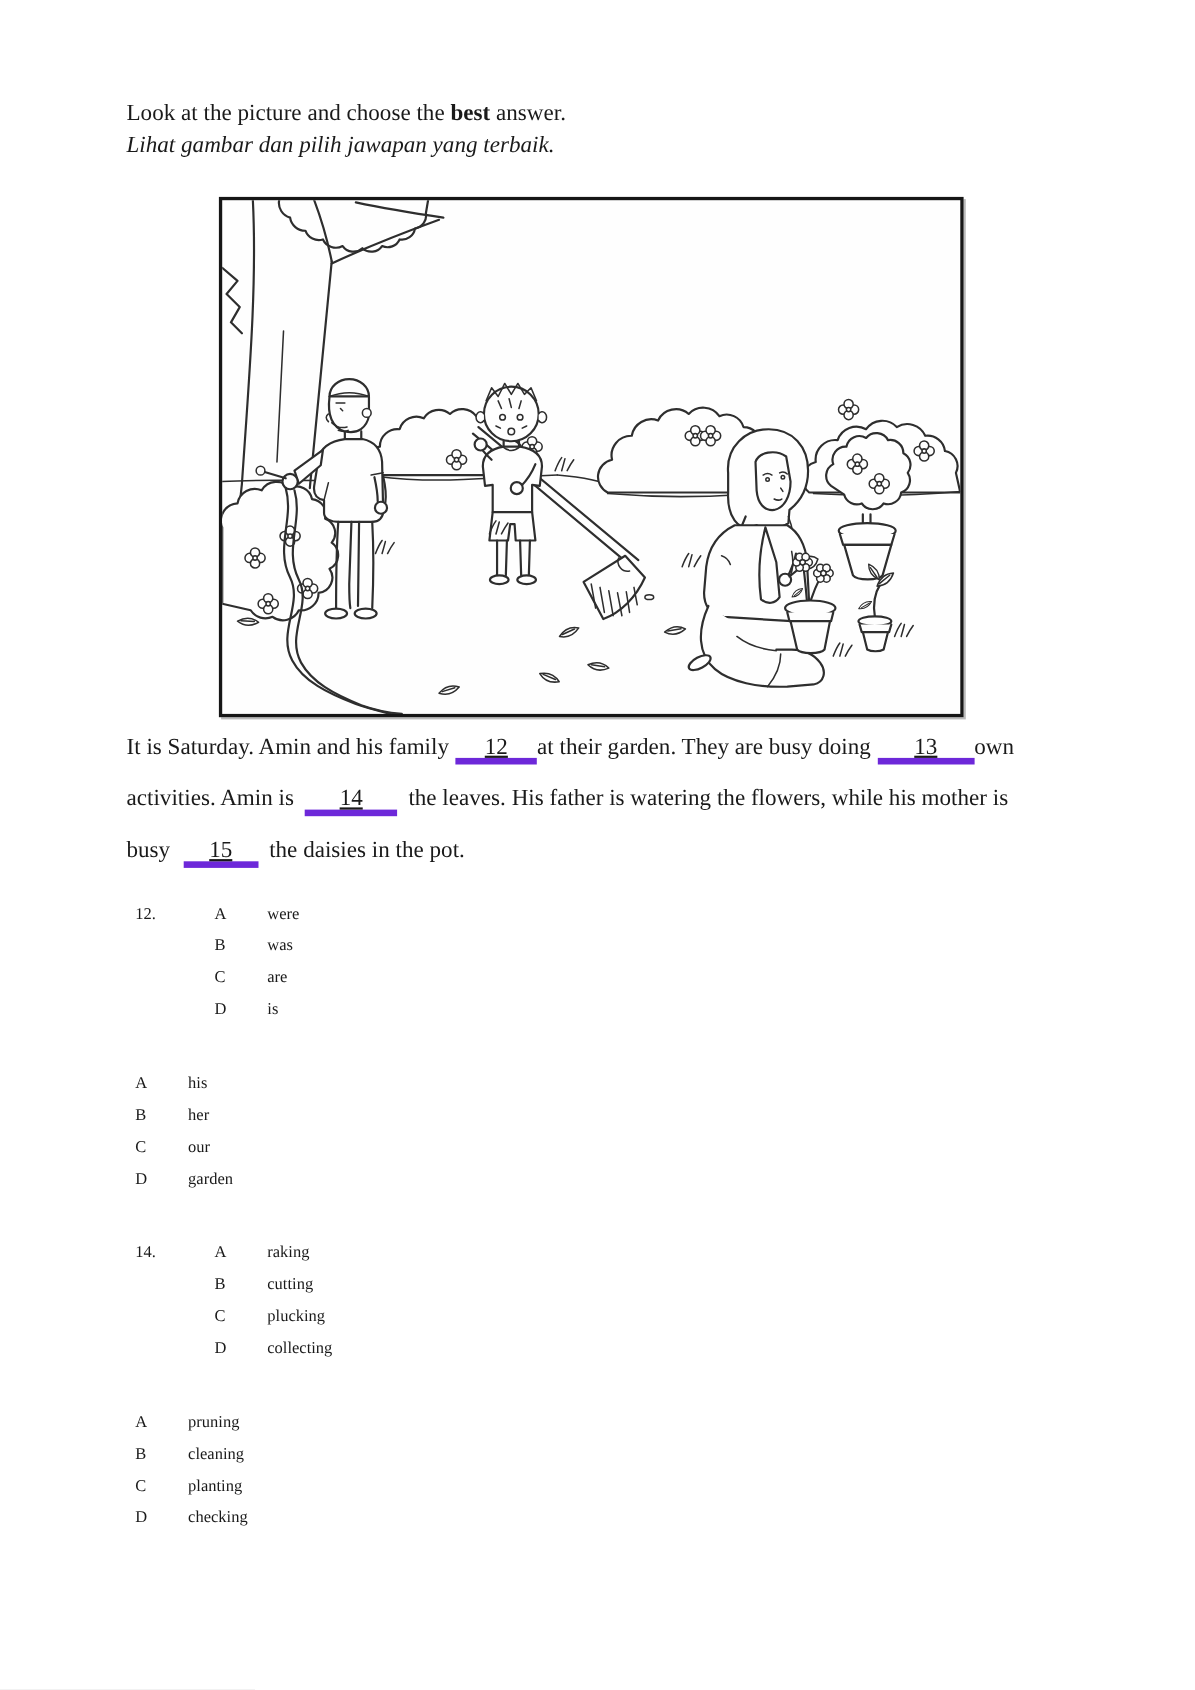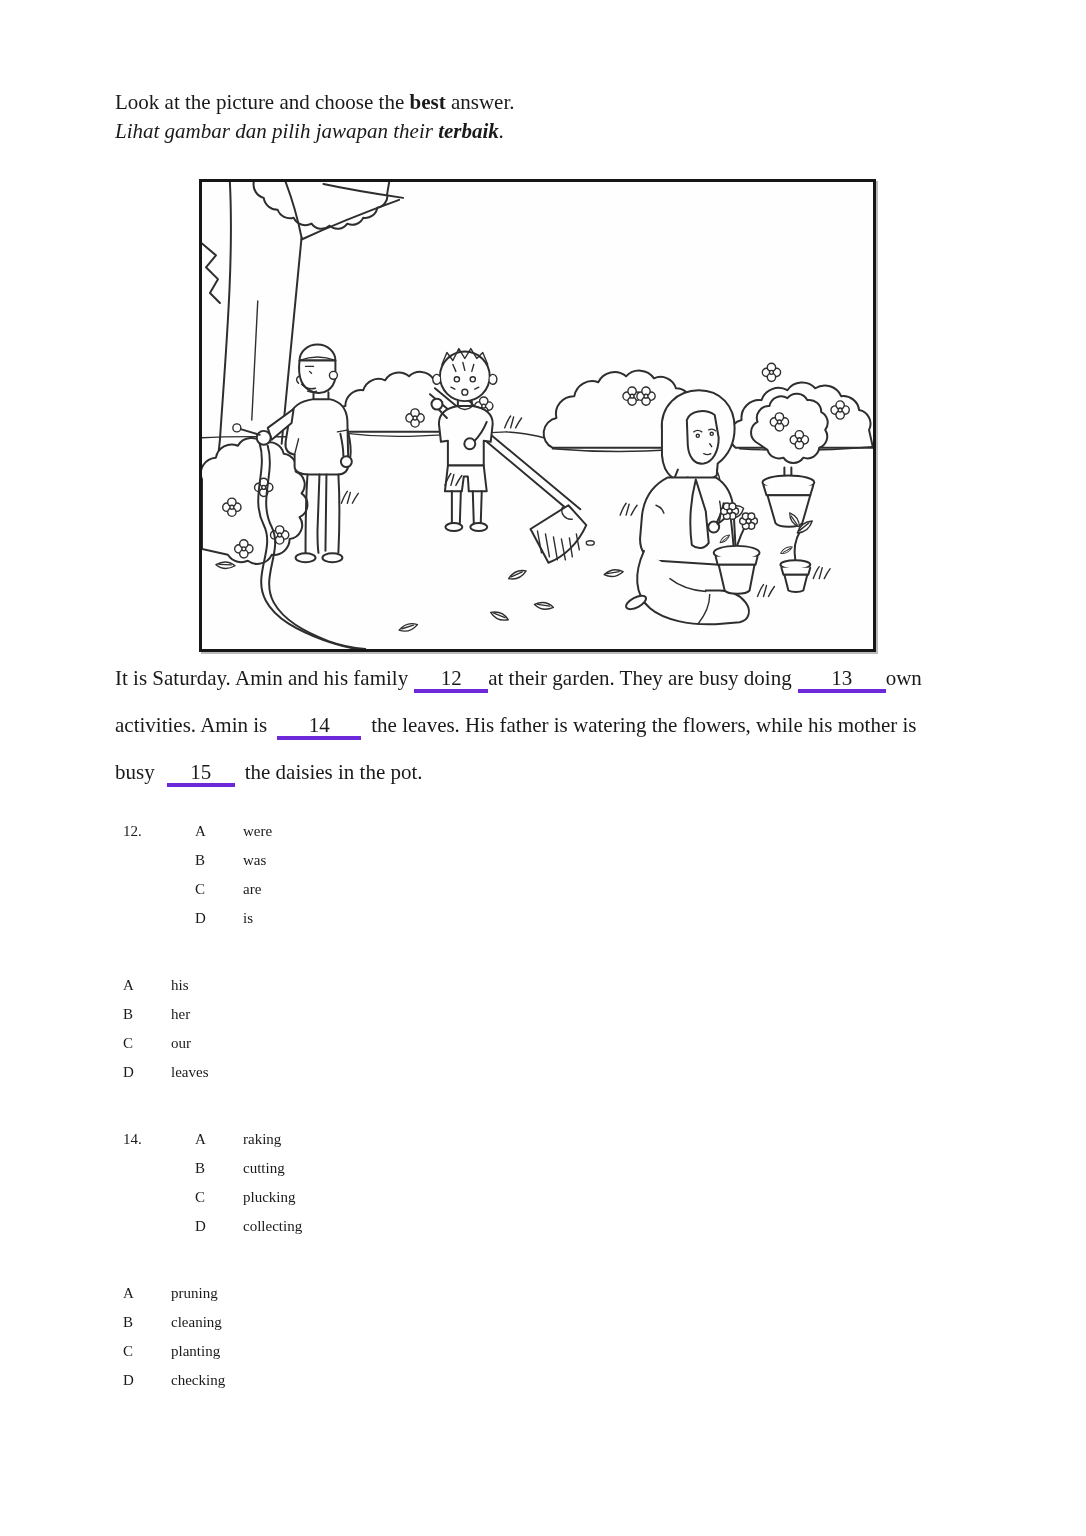--- a/index.html
+++ b/index.html
@@ -6,39 +6,39 @@
   html,body { background:#e8e8e8; }
   .page {
     position:relative; width:1086px; height:1536px; background:#ffffff;
     font-family:"Liberation Serif", serif; color:#1a1a1a; overflow:hidden;
     margin:0 auto;
   }
   
   .instructions { position:absolute; left:115px; top:88px; font-size:21px; line-height:29px; }
   .instr-en .b { font-weight:bold; }
   .instr-ms { font-style:italic; }
-  .instr-ms .b { font-weight:bold; }
+  .instr-ms .b { font-weight:normal; }
 
   
   .figure {
     position:absolute; left:199px; top:179px; width:677px; height:473px;
     border:3px solid #161616; background:#fefefe;
     box-shadow:2px 2px 0 rgba(60,60,60,.35);
   }
   .figure svg { width:100%; height:100%; display:block; }
 
   
   .passage { position:absolute; left:115px; top:666px; font-size:21px; width:900px; }
   .p-line { position:absolute; left:0; white-space:nowrap; }
   .p-line.l1 { top:0; }
   .p-line.l2 { top:47px; }
   .p-line.l3 { top:94px; }
   .blank {
-    display:inline-block; border-bottom:4px solid #6d28d9; text-align:center;
-    line-height:22px; vertical-align:baseline;
+    display:inline-block; border-bottom:6px solid #6d28d9; text-align:center;
+    line-height:22px; vertical-align:baseline;text-decoration:underline;
   }
   .blank.b12 { width:74px; margin-left:6px; }
   .blank.b13 { width:88px; margin-left:6px; }
   .blank.b14 { width:84px; margin-left:10px; margin-right:10px; }
   .blank.b15 { width:68px; margin-left:12px; margin-right:10px; }
 
   
   .questions { position:absolute; left:123px; top:817px; font-size:15px; }
   .question { display:flex; line-height:29px; margin-bottom:38px; }
   .qnum { width:72px; }
@@ -50,21 +50,21 @@
   .inkf { stroke:#2e2e2e; stroke-width:2; fill:#fefefe; stroke-linecap:round; stroke-linejoin:round; }
   .thin { stroke-width:1.4; }
 </style>
 </head>
 <body>
 
 <div class="page">
 
   <div class="instructions">
     <div class="instr-en"><span>Look at the picture and choose the </span><span class="b">best</span><span> answer.</span></div>
-    <div class="instr-ms"><span>Lihat gambar dan pilih jawapan their </span><span class="b">terbaik</span><span>.</span></div>
+    <div class="instr-ms"><span>Lihat gambar dan pilih jawapan yang </span><span class="b">terbaik</span><span>.</span></div>
   </div>
 
   <div class="figure">
     <svg viewBox="0 0 674 471" preserveAspectRatio="none">
       <defs>
         <g id="fl4">
           <circle class="inkf thin" cx="-5" cy="0" r="4.2"></circle>
             <circle class="inkf thin" cx="5" cy="0" r="4.2"></circle>
           <circle class="inkf thin" cx="0" cy="-5" r="4.2"></circle>
             <circle class="inkf thin" cx="0" cy="5" r="4.2"></circle>
@@ -290,21 +290,21 @@
         <div class="opt">
             <span class="letter">B</span>
             <span>her</span>
           </div>
         <div class="opt">
             <span class="letter">C</span>
             <span>our</span>
           </div>
         <div class="opt">
             <span class="letter">D</span>
-            <span>leaves</span>
+            <span>garden</span>
           </div>
       </div>
     </div>
 
     <div class="question">
       <div class="qnum">14.</div>
       <div class="opts">
         <div class="opt">
             <span class="letter">A</span>
             <span>raking</span>

